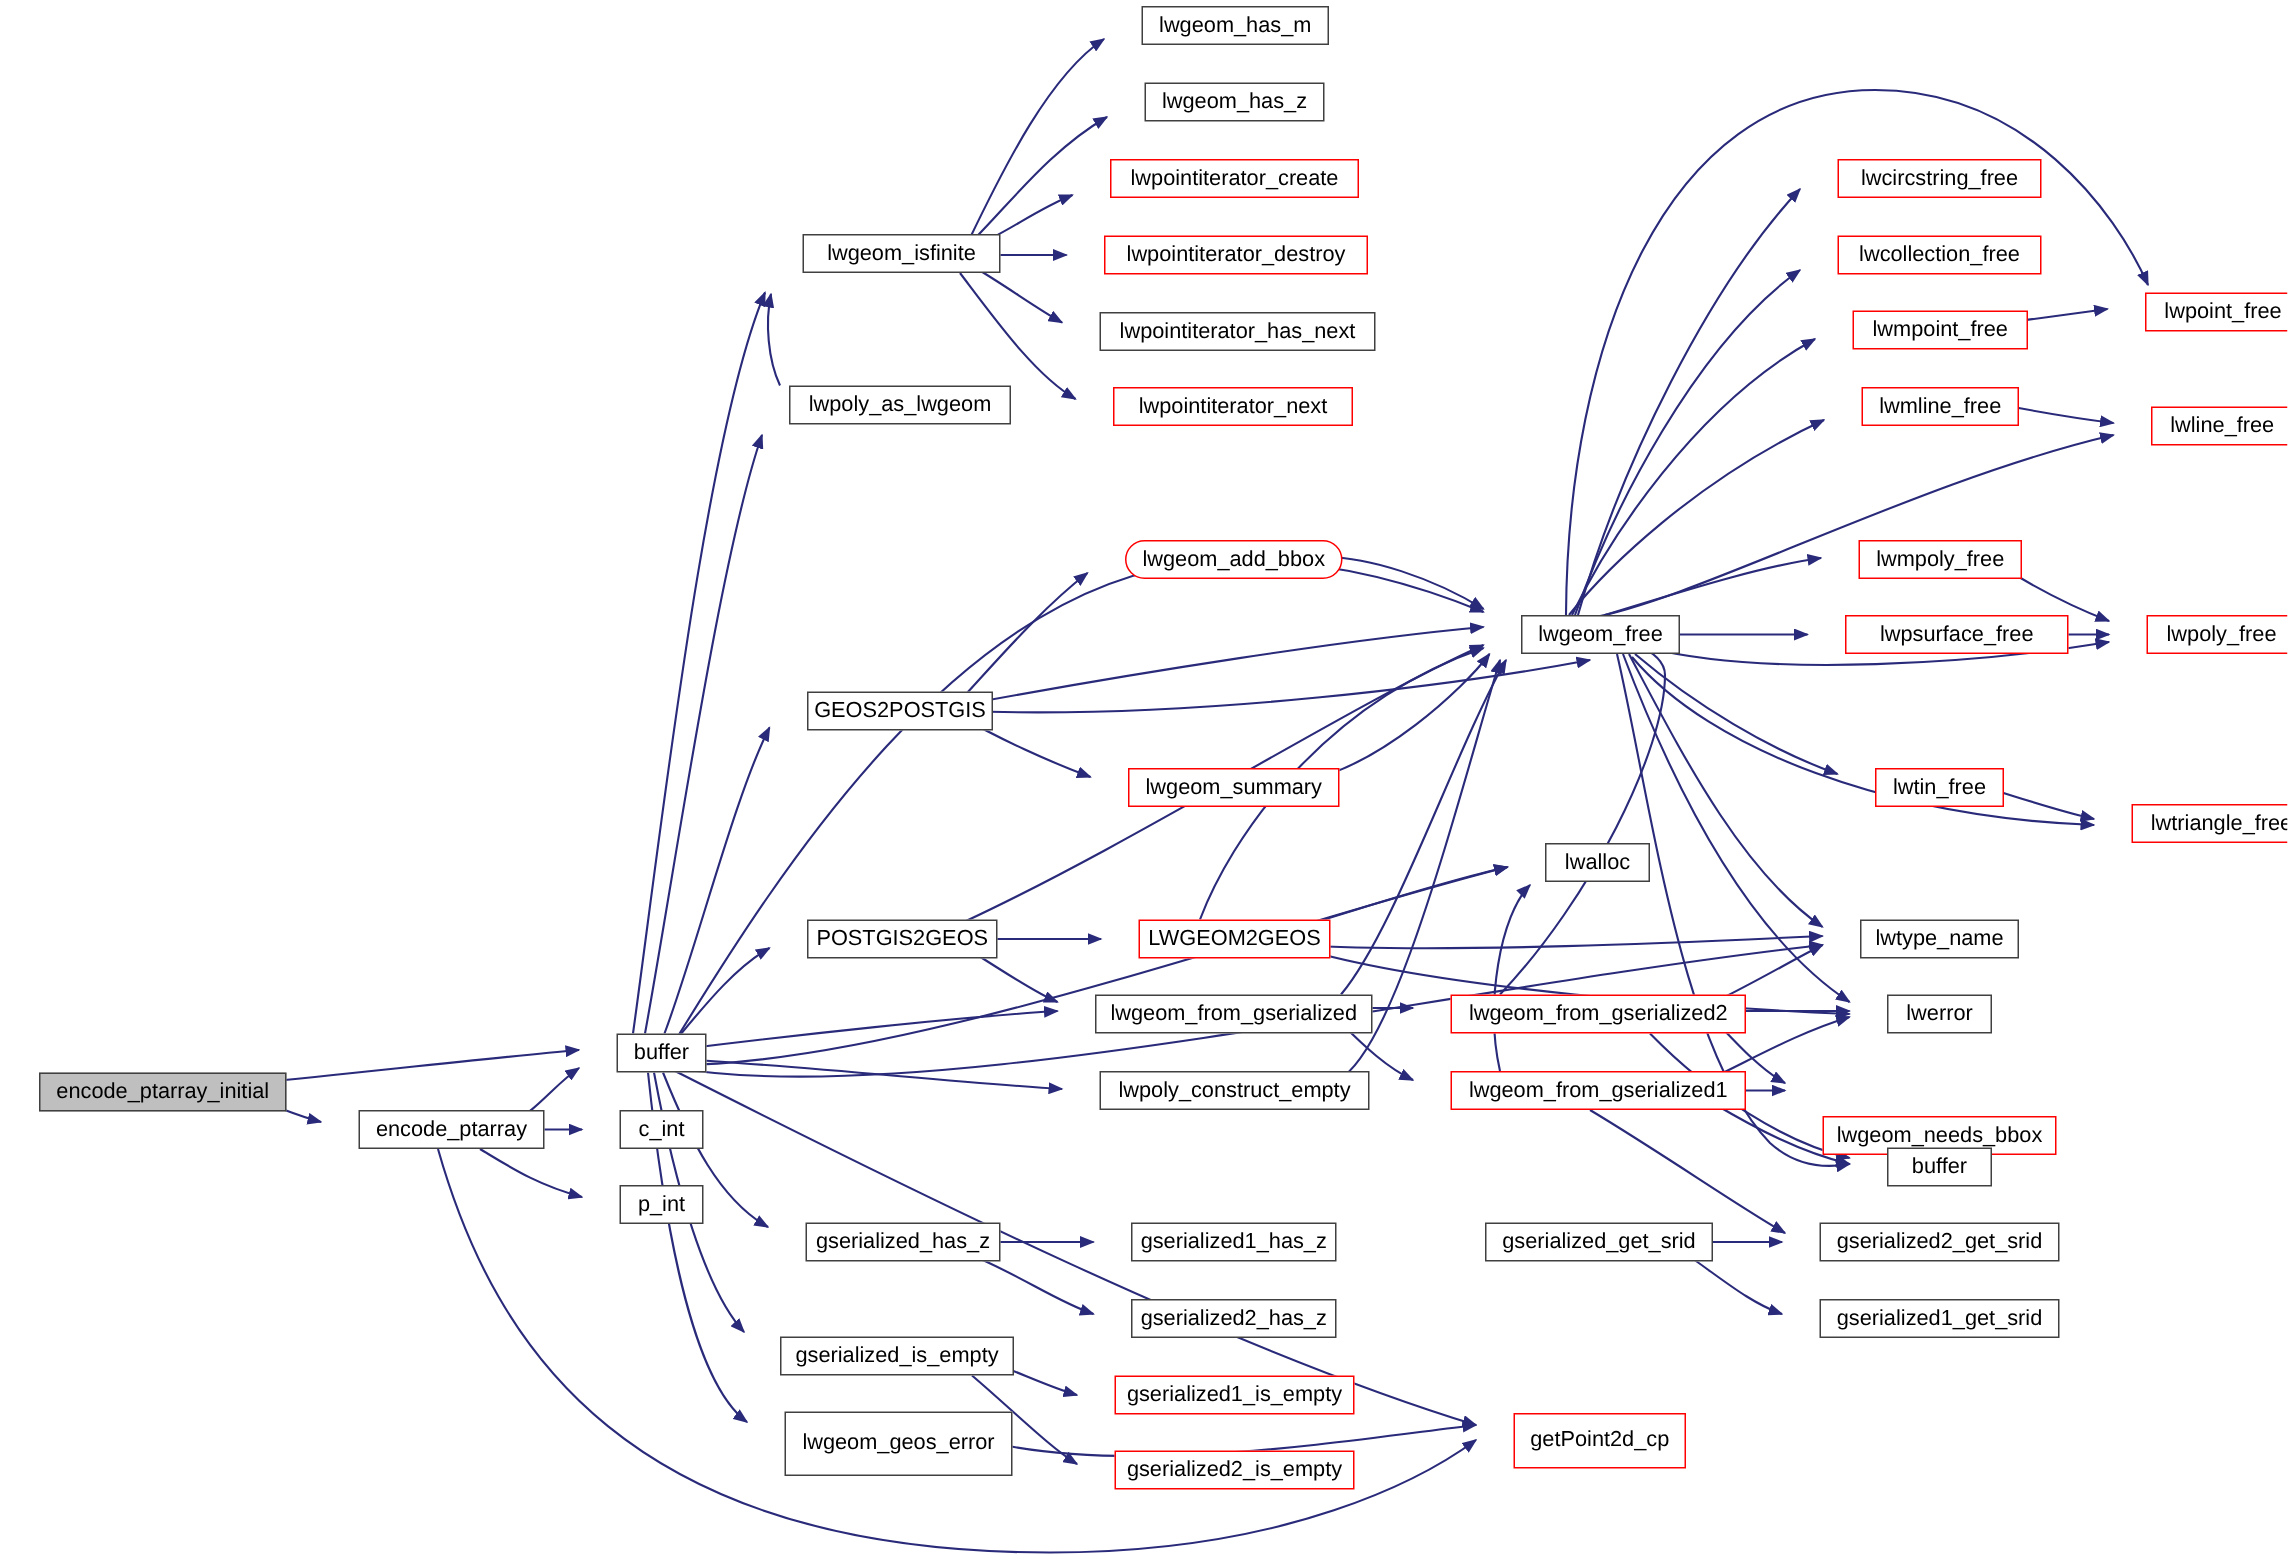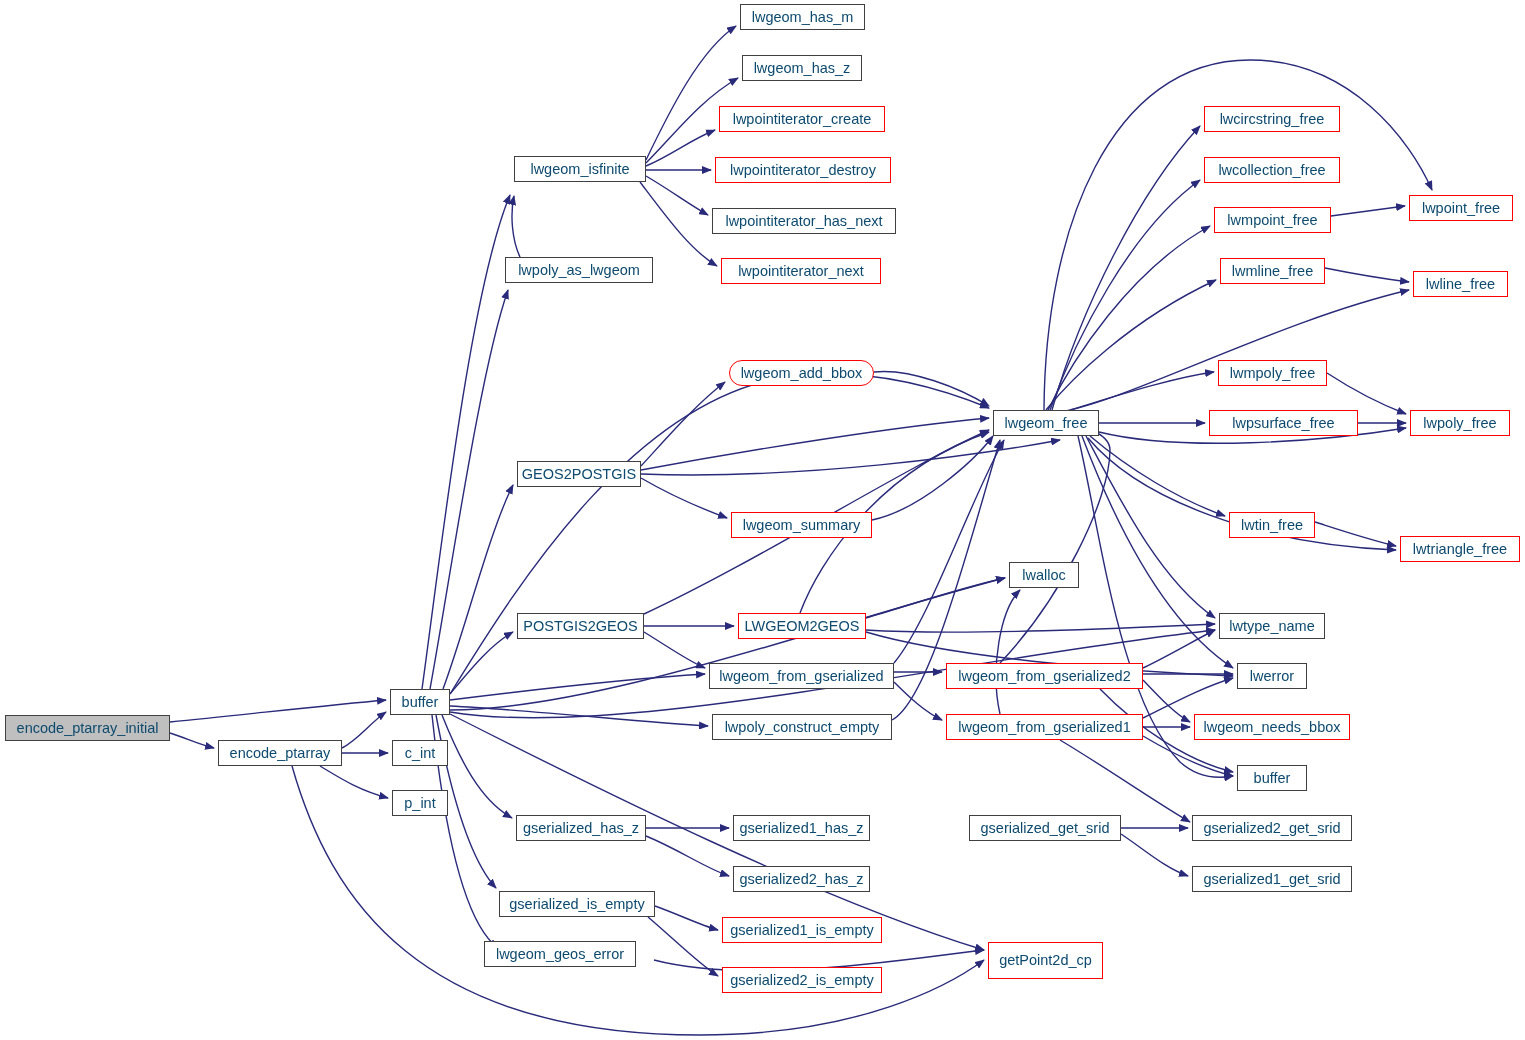--- a/index.html
+++ b/index.html
@@ -1,21 +1,21 @@
 <!DOCTYPE html>
 <html><head>
 <meta charset="utf-8">
 <style>
   html,body{margin:0;padding:0;background:#ffffff;}
   body{font-family:"Liberation Sans","DejaVu Sans",sans-serif;}
   #canvas{position:relative;width:1525px;height:1040px;overflow:hidden;background:#fff;}
   #edges{position:absolute;left:0;top:0;width:1525px;height:1040px;}
   .node{position:absolute;box-sizing:border-box;background:#ffffff;
         border:1px solid #404040;display:flex;align-items:center;justify-content:center;
-        font-size:14.5px;color:#0c4a6e;white-space:nowrap;line-height:1;}
+        font-size:14.5px;color:#000000;white-space:nowrap;line-height:1;margin-left:21px;}
   .node.red{border-color:#ff0000;}
   .node.hl{background:#bfbfbf;border-color:#404040;}
   .node span{pointer-events:none;}
 </style>
 </head>
 <body>
 
 <div id="canvas">
   <svg id="edges" viewBox="0 0 1525 1040" xmlns="http://www.w3.org/2000/svg">
     <defs>
@@ -165,21 +165,21 @@
       </div>
       <div class="node" style="left: 712px; top: 714px; width: 180px; height: 26px;">
         <span>lwpoly_construct_empty</span>
       </div>
       <div class="node" style="left: 516px; top: 815px; width: 130px; height: 26px;">
         <span>gserialized_has_z</span>
       </div>
       <div class="node" style="left: 499px; top: 891px; width: 156px; height: 26px;">
         <span>gserialized_is_empty</span>
       </div>
-      <div class="node" style="left: 484px; top: 941px; width: 152px; height: 26px;">
+      <div class="node" style="left: 502px; top: 941px; width: 152px; height: 43px;">
         <span>lwgeom_geos_error</span>
       </div>
       <div class="node" style="left: 733px; top: 815px; width: 137px; height: 26px;">
         <span>gserialized1_has_z</span>
       </div>
       <div class="node" style="left: 733px; top: 866px; width: 137px; height: 26px;">
         <span>gserialized2_has_z</span>
       </div>
       <div class="node red" style="left: 722px; top: 917px; width: 160px; height: 26px;">
         <span>gserialized1_is_empty</span>
@@ -225,21 +225,21 @@
       </div>
       <div class="node red" style="left: 1229px; top: 512px; width: 86px; height: 26px;">
         <span>lwtin_free</span>
       </div>
       <div class="node" style="left: 1219px; top: 613px; width: 106px; height: 26px;">
         <span>lwtype_name</span>
       </div>
       <div class="node" style="left: 1237px; top: 663px; width: 70px; height: 26px;">
         <span>lwerror</span>
       </div>
-      <div class="node red" style="left: 1194px; top: 714px; width: 156px; height: 26px;">
+      <div class="node red" style="left: 1194px; top: 744px; width: 156px; height: 26px;">
         <span>lwgeom_needs_bbox</span>
       </div>
       <div class="node" style="left: 1237px; top: 765px; width: 70px; height: 26px;">
         <span>buffer</span>
       </div>
       <div class="node" style="left: 1192px; top: 815px; width: 160px; height: 26px;">
         <span>gserialized2_get_srid</span>
       </div>
       <div class="node" style="left: 1192px; top: 866px; width: 160px; height: 26px;">
         <span>gserialized1_get_srid</span>

